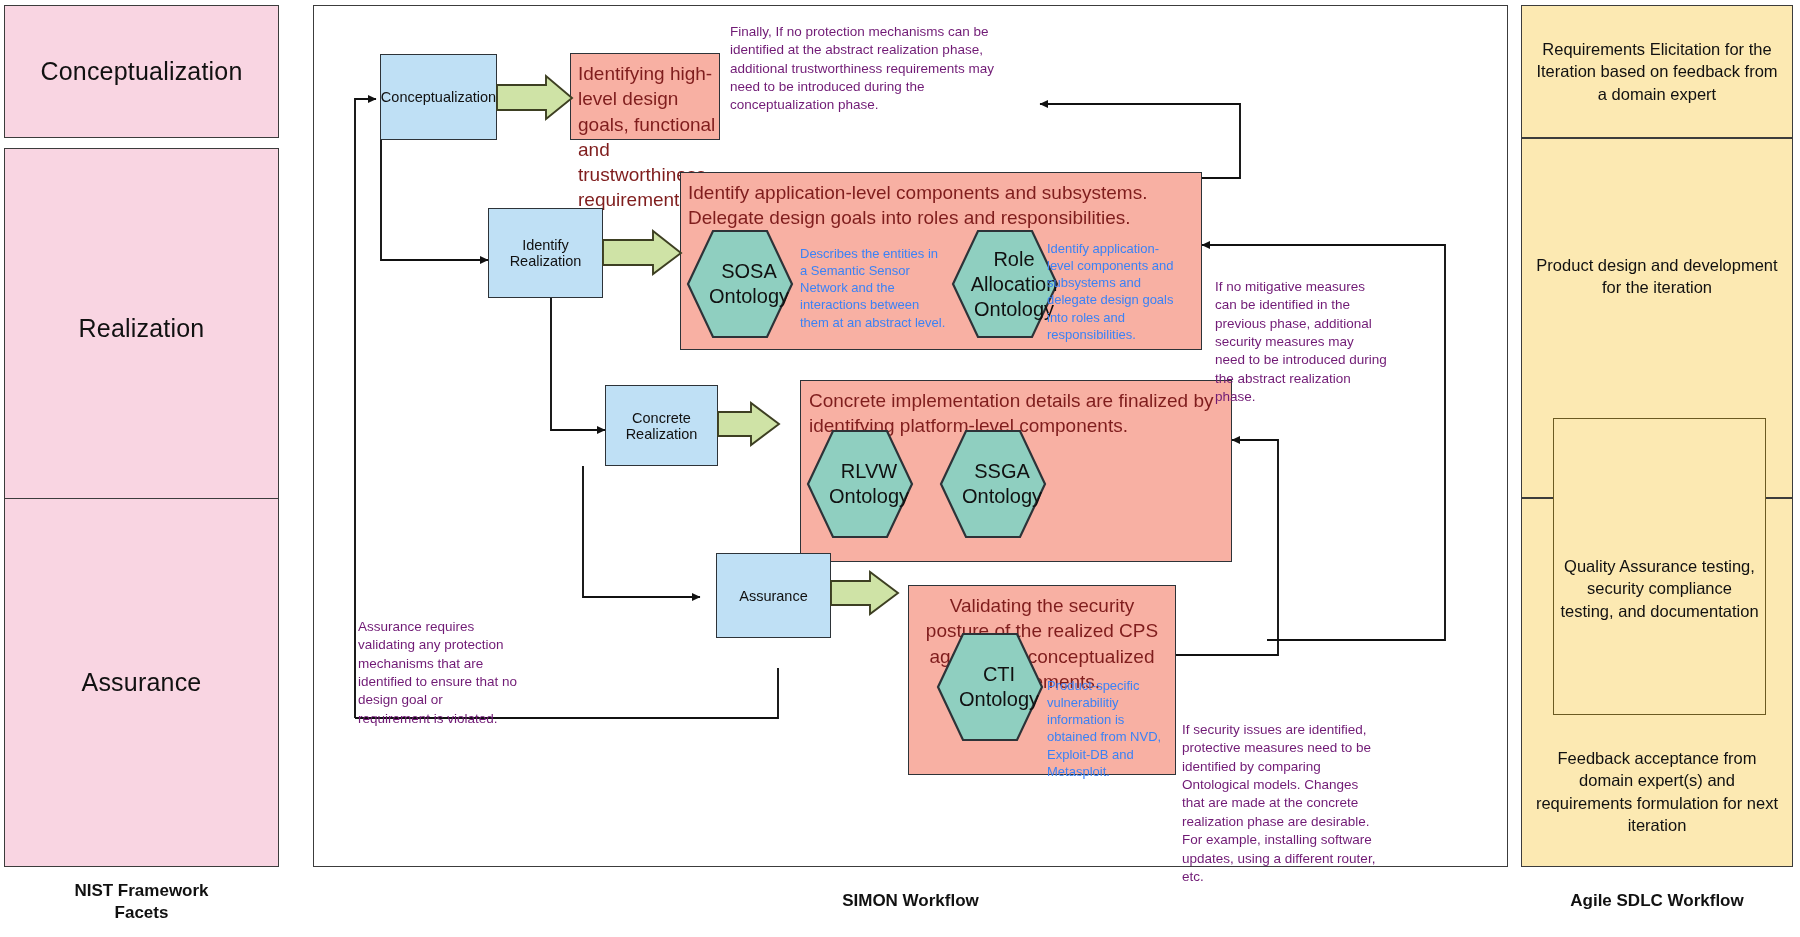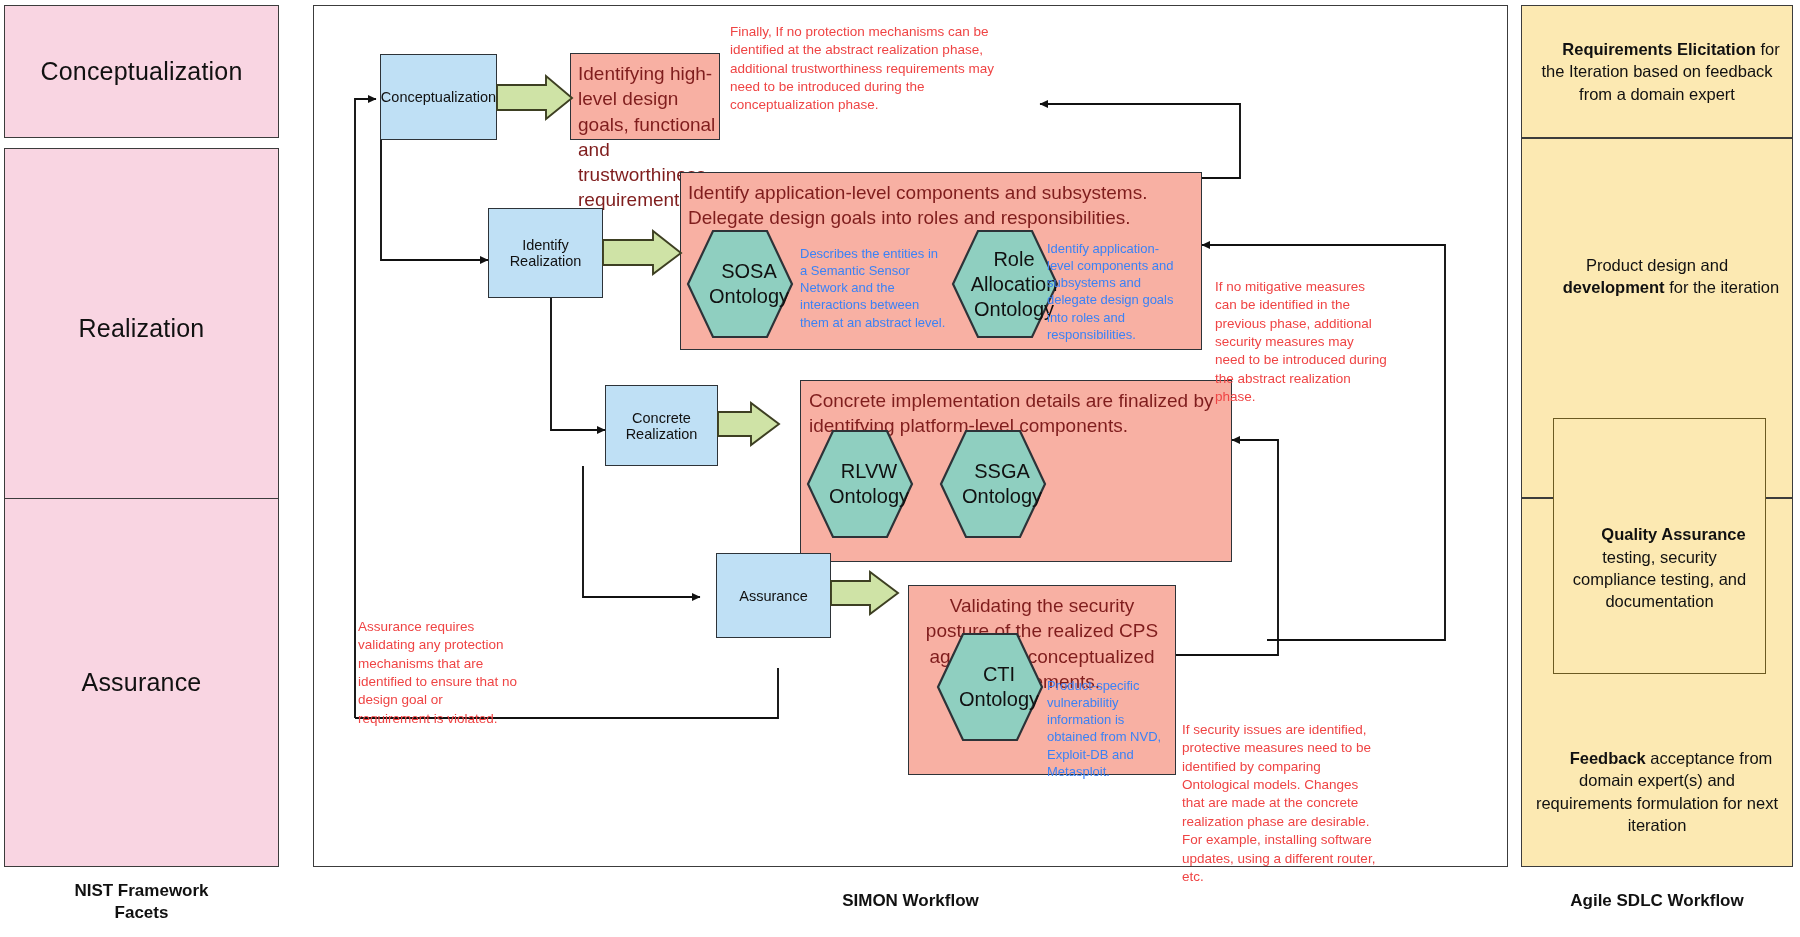--- a/index.html
+++ b/index.html
@@ -59,25 +59,25 @@
     align-items: center;
     justify-content: center;
     padding: 0 12px;
   }
   .agile-text {
     font-size: 16.5px;
     line-height: 1.35;
     text-align: center;
     color: #111;
   }
-  .agile-text b { font-weight: bold; margin-left: 28px; }
+  .agile-text b { font-weight: normal; }
   .qa-box {
     position: absolute;
     left: 1553px; top: 418px;
-    width: 213px; height: 256px;
+    width: 213px; height: 297px;
     border: 1.4px solid #6b5a22;
     background: #fce9b2;
     display: flex;
     align-items: center;
     justify-content: center;
     padding: 0 6px;
   }
 
   
   .phase-box {
@@ -124,21 +124,21 @@
     font-size: 20px;
     color: #111;
     line-height: 1.25;
   }
 
   
   .note {
     position: absolute;
     font-size: 13.5px;
     line-height: 1.36;
-    color: #ef4444;
+    color: #701a75;
   }
 
   
   .caption {
     position: absolute;
     font-size: 17px;
     font-weight: bold;
     text-align: center;
     color: #111;
     line-height: 1.3;

